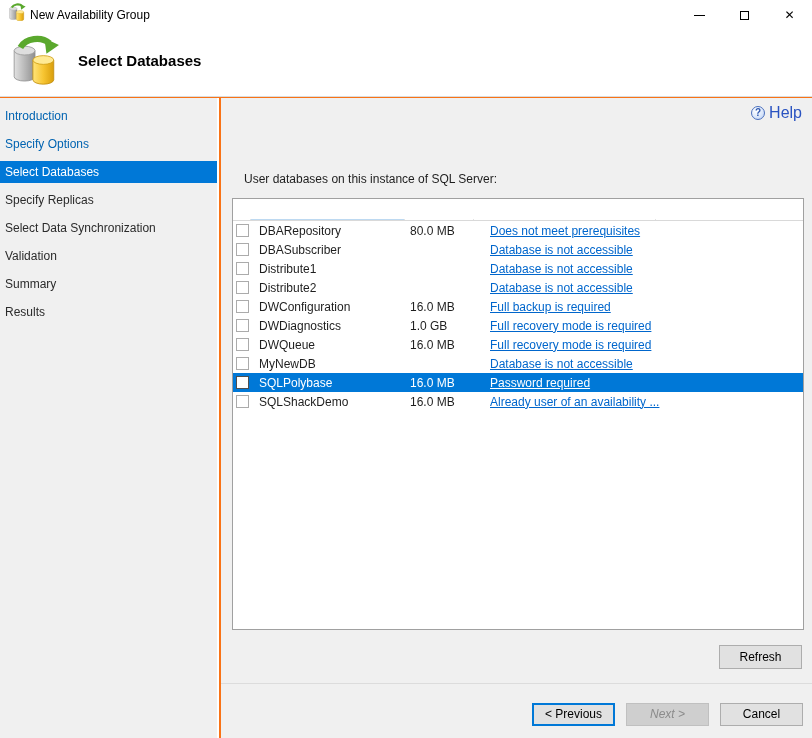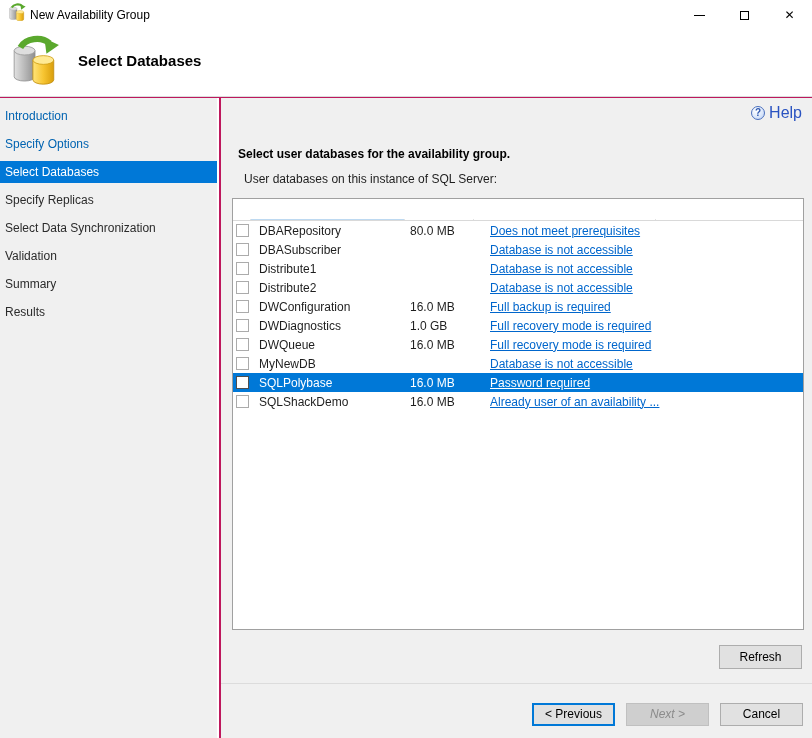--- a/index.html
+++ b/index.html
@@ -1,19 +1,19 @@
 <!DOCTYPE html>
 <html><head>
 <meta charset="utf-8">
 <style>
   * { margin:0; padding:0; box-sizing:border-box; }
   html,body { width:812px; height:738px; }
   body { font-family:"Liberation Sans", sans-serif; font-size:12px; color:#1e1e1e; }
 
-  .window { position:relative; width:812px; height:738px; background:#be185d; overflow:hidden; }
+  .window { position:relative; width:812px; height:738px; background:#f97316; overflow:hidden; }
 
   
   .titlebar { position:absolute; top:0; left:0; right:0; height:30px; background:#ffffff; }
   .titlebar .app-icon { position:absolute; left:8px; top:3px; width:18px; height:18px; }
   .titlebar .title-text { position:absolute; left:30px; top:8px; font-size:12px; color:#000; white-space:nowrap; }
   .win-controls { position:absolute; right:0; top:0; height:30px; display:flex; }
   .win-btn { width:45px; height:30px; display:flex; align-items:center; justify-content:center; color:#000; }
   .glyph-min { width:11px; height:0; border-top:1px solid #000; display:block; }
   .glyph-max { width:9px; height:9px; border:1px solid #000; display:block; }
   .glyph-close { font-size:12px; line-height:1; font-weight:400; }
@@ -140,21 +140,20 @@
       <div class="nav-item upcoming">Results</div>
     </div>
 
   <div class="content">
 
     <div class="help-link">
       <span class="help-icon">?</span>
       <span class="help-text">Help</span>
     </div>
 
-    <div class="instruction">Select user databases for the availability group.</div>
     <div class="list-label">User databases on this instance of SQL Server:</div>
 
     <div class="db-table">
       <div class="tbl-header">
         <div class="hcell cb"></div>
         <div class="hcell name" style="background:#bdd9f1">Name</div>
         <div class="hcell size">Size</div>
         <div class="hcell status">Status</div>
         <div class="hcell password">Password</div>
       </div>

